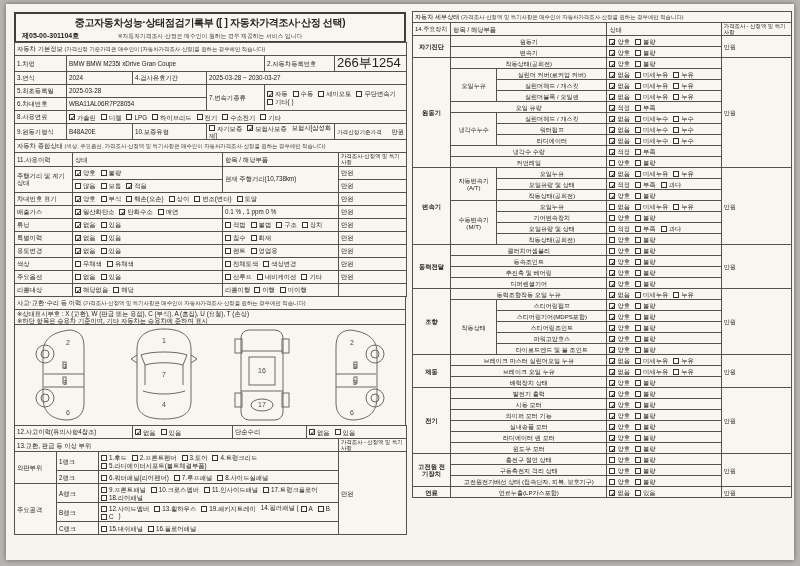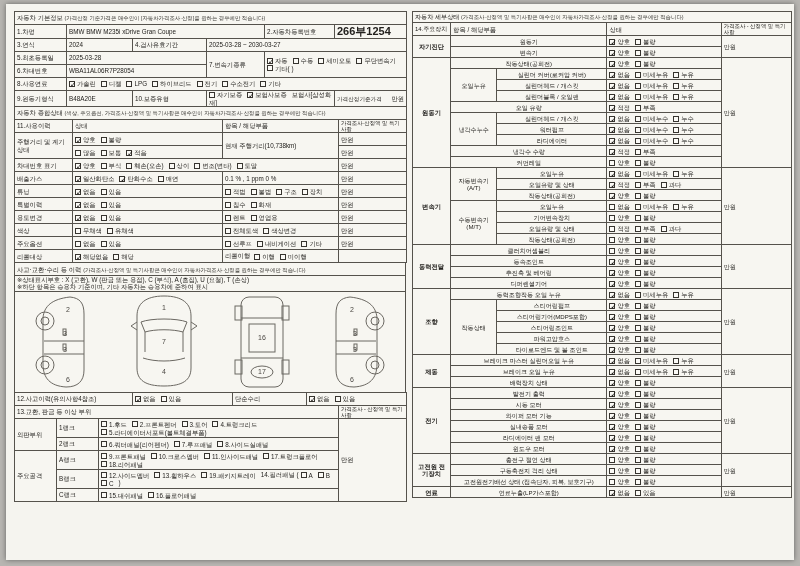--- a/index.html
+++ b/index.html
@@ -38,39 +38,46 @@
   #detail-table .sub{text-align:center;white-space:normal;font-size:6.1px;}
   .odoitem{font-size:7.2px;font-weight:bold;text-align:center;}
 </style>
 </head>
 <body>
 
 <div class="page">
 
   <div class="col-l">
 
+    <div class="docbox">
+      <div class="doctitle">중고자동차성능·상태점검기록부 ([ ] 자동차가격조사·산정 선택)</div>
+      <div class="docsub">
+        <span class="docno">제05-00-301104호</span>
+        <div class="docnote">※자동차가격조사·산정은 매수인이 원하는 경우 제공하는 서비스 입니다</div>
+      </div>
+    </div>
 
     <table class="t">
       <colgroup>
           <col style="width:52px">
           <col style="width:66px">
           <col style="width:74px">
           <col style="width:58px">
           <col style="width:70px">
           <col style="width:72px">
         </colgroup>
       <tbody>
           <tr>
             <td class="secbar" colspan="6"><span>자동차 기본정보</span> <span class="secnote">(가격산정 기준가격은 매수인이 [자동차가격조사·산정]을 원하는 경우에만 적습니다)</span></td>
           </tr>
       <tr>
         <td class="lab">1.차명</td>
         <td colspan="3" class="lab">BMW BMW M235i xDrive Gran Coupe</td>
         <td class="lab">2.자동차등록번호</td>
-        <td class="lab" style="font-size:11px;font-weight:bold;">266부1254</td>
+        <td class="lab" style="font-size:13px;">266부1254</td>
       </tr>
       <tr>
         <td class="lab">3.연식</td>
         <td>2024</td>
         <td class="lab">4.검사유효기간</td>
         <td colspan="3">2025-03-28 ~ 2030-03-27</td>
       </tr>
       <tr>
         <td class="lab">5.최초등록일</td>
         <td colspan="2">2025-03-28</td>

